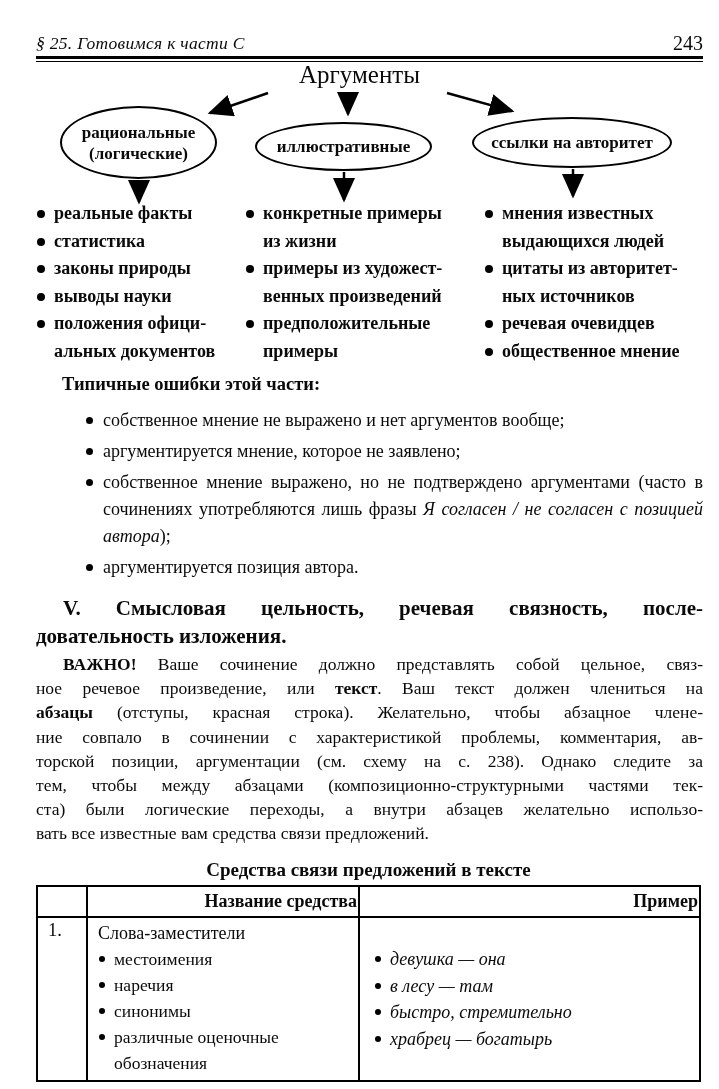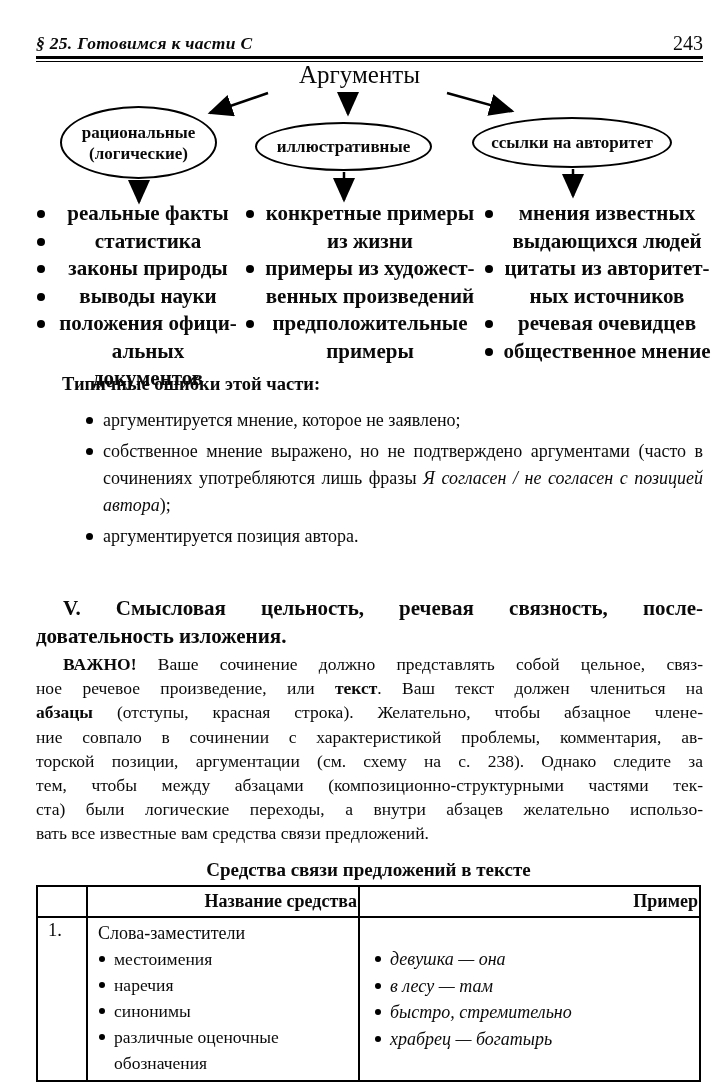--- a/index.html
+++ b/index.html
@@ -1,34 +1,34 @@
 <!DOCTYPE html>
 <html><head>
 <meta charset="utf-8">
 <style>
   html,body{margin:0;padding:0;background:#e8e8e8;}
   .page{position:relative;width:719px;height:1089px;background:#ffffff;overflow:hidden;
         font-family:"Liberation Serif","DejaVu Serif",serif;color:#0a0a0a;}
 
   
   .header{position:absolute;left:36px;top:30px;width:667px;height:26px;}
-  .h-title{position:absolute;left:0;bottom:2px;font-size:17.5px;font-weight:bold;font-style:italic;letter-spacing:.3px;}
+  .h-title{position:absolute;left:0;bottom:2px;font-size:17.5px;font-weight:normal;font-style:italic;letter-spacing:.3px;}
   .h-page{position:absolute;right:0;bottom:1px;font-size:20px;}
   .rule{position:absolute;left:36px;top:56px;width:667px;height:2px;border-top:3px solid #000;border-bottom:1px solid #000;}
 
   
   .diagram{position:absolute;left:0;top:60px;width:719px;height:312px;}
   .d-title{position:absolute;left:0;top:1px;width:719px;text-align:center;font-size:25px;font-weight:normal;}
   .d-svg{position:absolute;left:0;top:0;}
   .oval{position:absolute;border:2.5px solid #000;border-radius:50%;display:flex;align-items:center;justify-content:center;
         text-align:center;font-weight:bold;font-size:17px;line-height:21px;white-space:pre-line;}
   .oval1{left:60px;top:46px;width:153px;height:69px;}
   .oval2{left:255px;top:62px;width:173px;height:45px;}
   .oval3{left:472px;top:57px;width:196px;height:47px;}
-  .dlist{position:absolute;top:140px;font-weight:bold;font-size:21px;line-height:27.5px;text-align:center;}
+  .dlist{position:absolute;top:140px;font-weight:bold;font-size:18px;line-height:27.5px;}
   .dlist1{left:36px;width:206px;}
   .dlist2{left:245px;width:232px;}
   .dlist3{left:484px;width:228px;}
   .ditem{position:relative;padding-left:18px;white-space:pre-line;}
   .ditem::before{content:"";position:absolute;left:1px;top:10px;width:8px;height:8px;border-radius:50%;background:#000;}
 
   
   .errors{position:absolute;left:62px;top:374px;width:641px;}
   .err-h{font-size:18.5px;font-weight:bold;}
   .errlist{margin-top:12px;padding-left:24px;}
@@ -115,20 +115,21 @@
         <div class="ditem">цитаты из авторитет-
 ных источников</div>
         <div class="ditem">речевая очевидцев</div>
         <div class="ditem">общественное мнение</div>
       </div>
   </div>
 
   <div class="errors">
     <div class="err-h">Типичные ошибки этой части:</div>
     <div class="errlist">
+        <div class="eitem"><span>собственное мнение не выражено и нет аргументов вообще;</span></div>
         <div class="eitem"><span>аргументируется мнение, которое не заявлено;</span></div>
         <div class="eitem"><span>собственное мнение выражено, но не подтверждено аргументами (часто в сочинениях употребляются лишь фразы </span><span class="i">Я согласен / не согласен с позицией автора</span><span>);</span></div>
         <div class="eitem"><span>аргументируется позиция автора.</span></div>
       </div>
   </div>
 
   <div class="sec-h">
       <div class="ln indent"><span>V. Смысловая цельность, речевая связность, после-</span></div>
       <div class="ln last"><span>довательность изложения.</span></div>
     </div>

